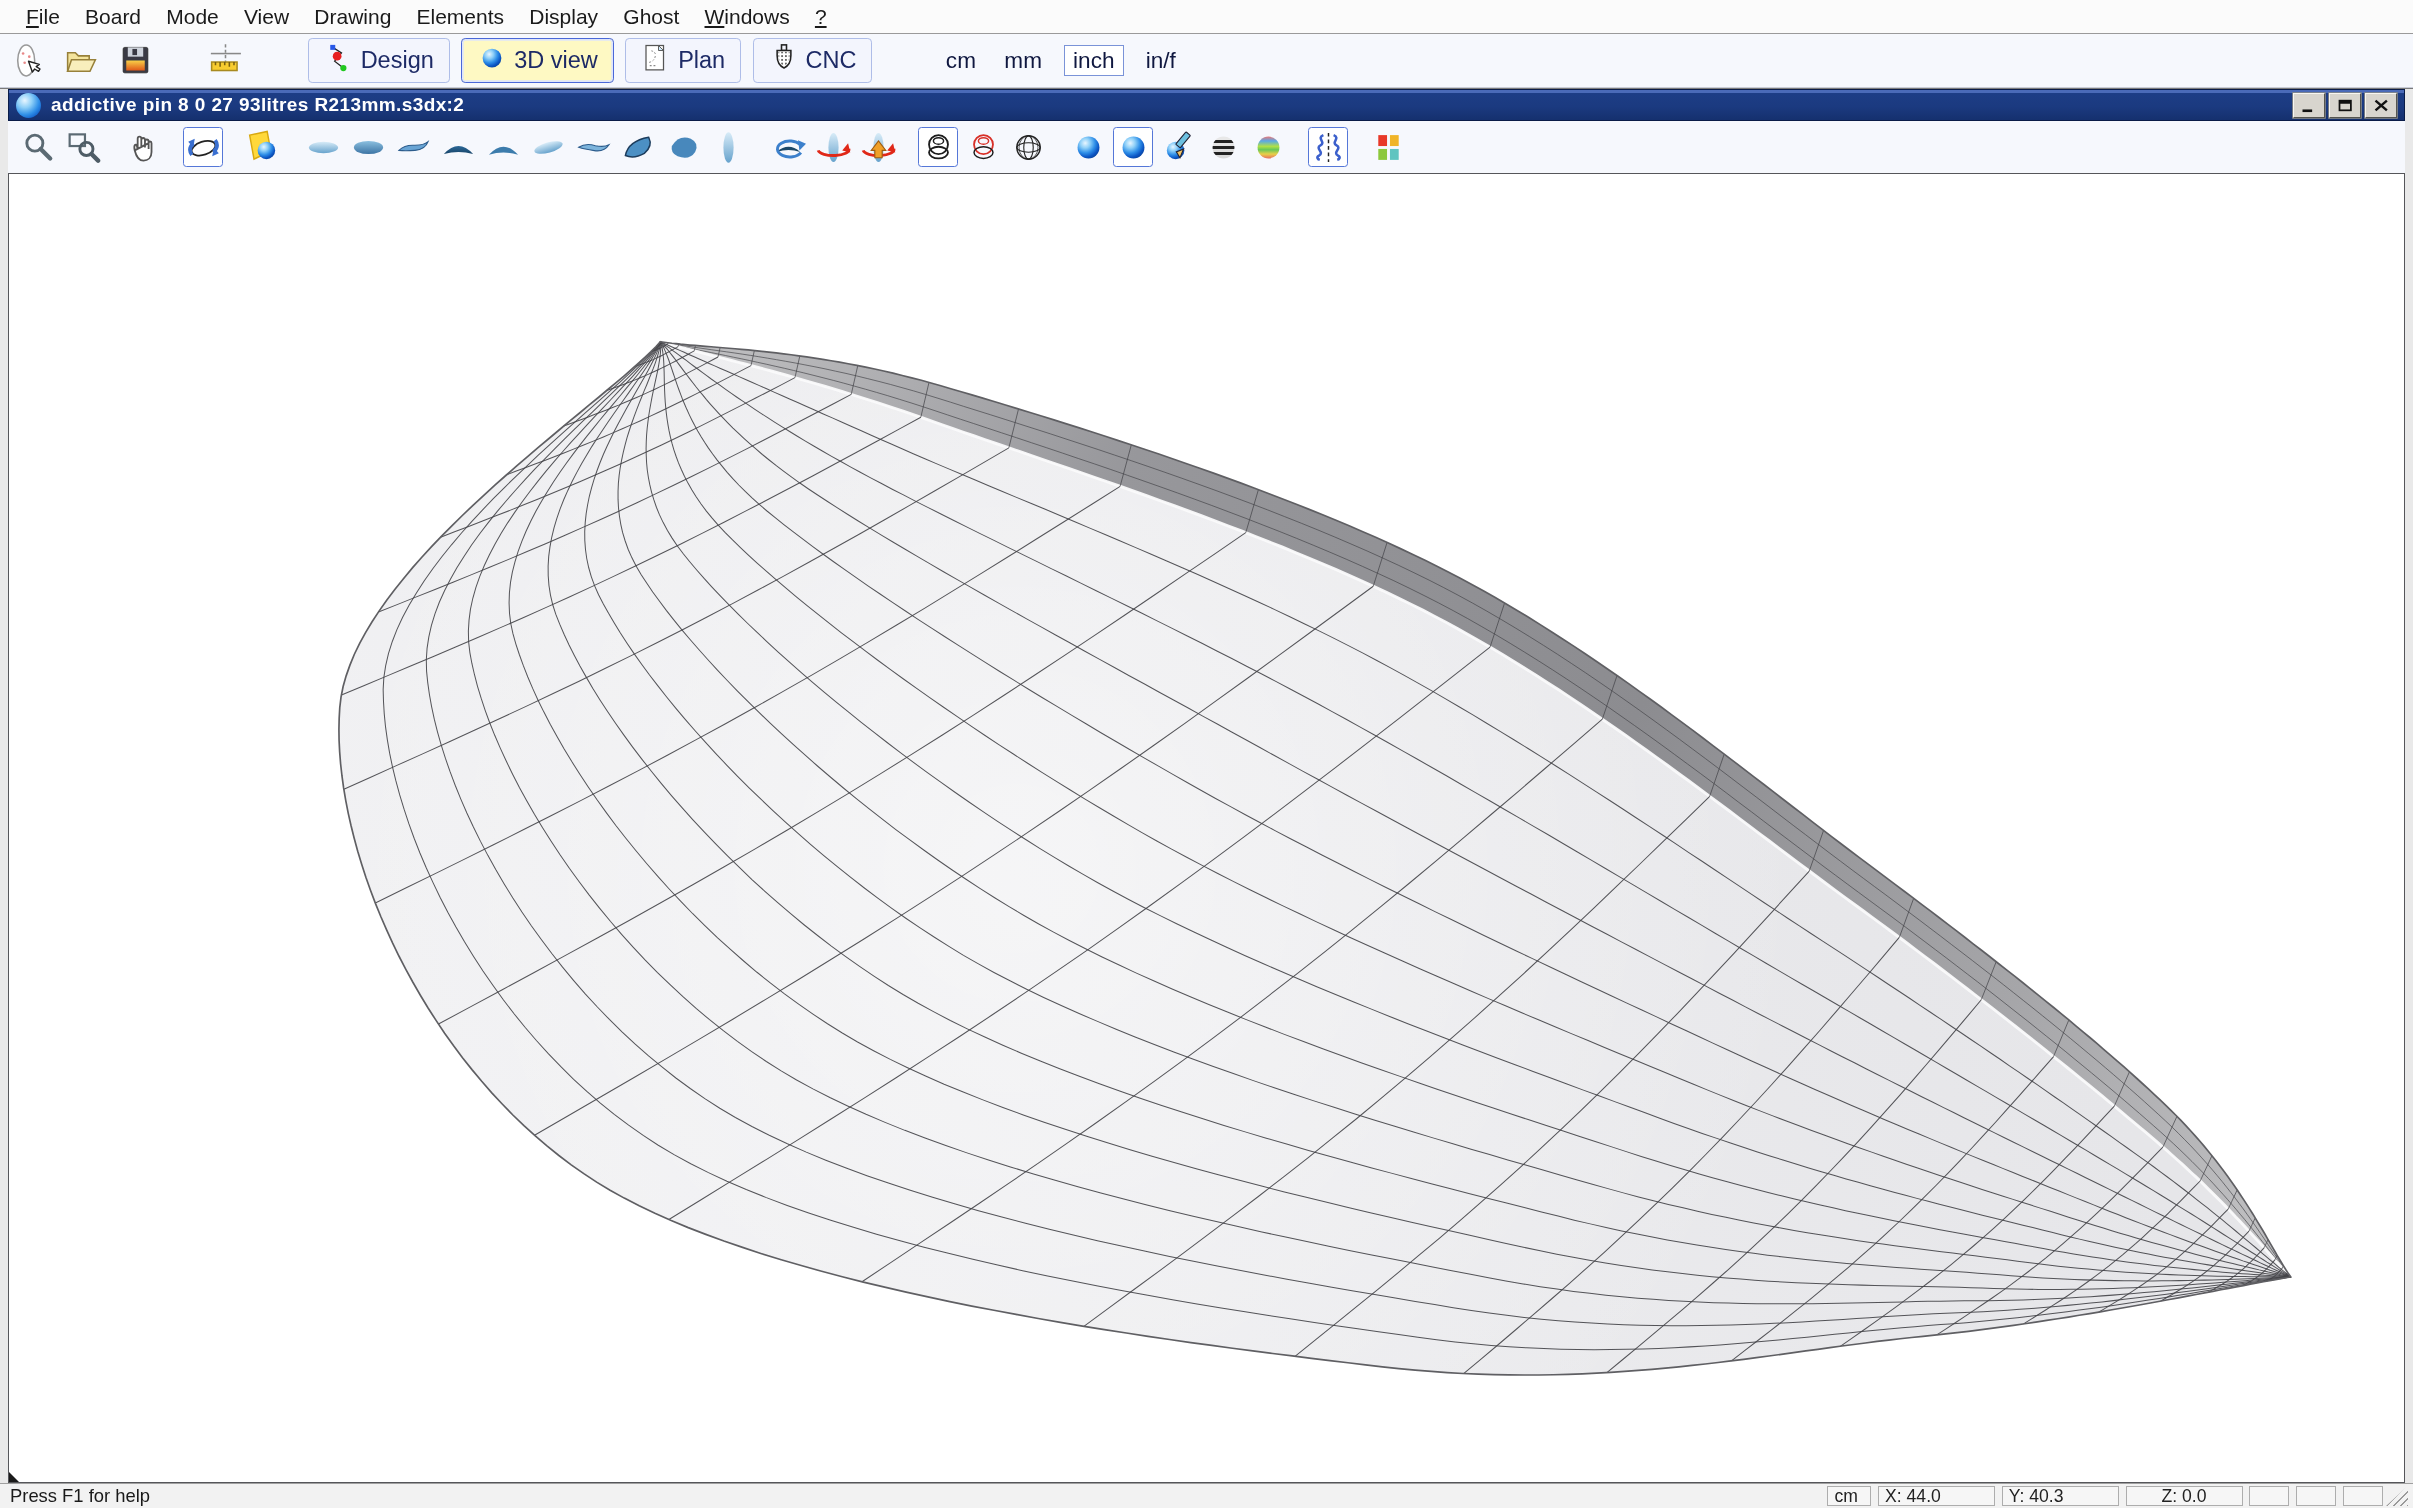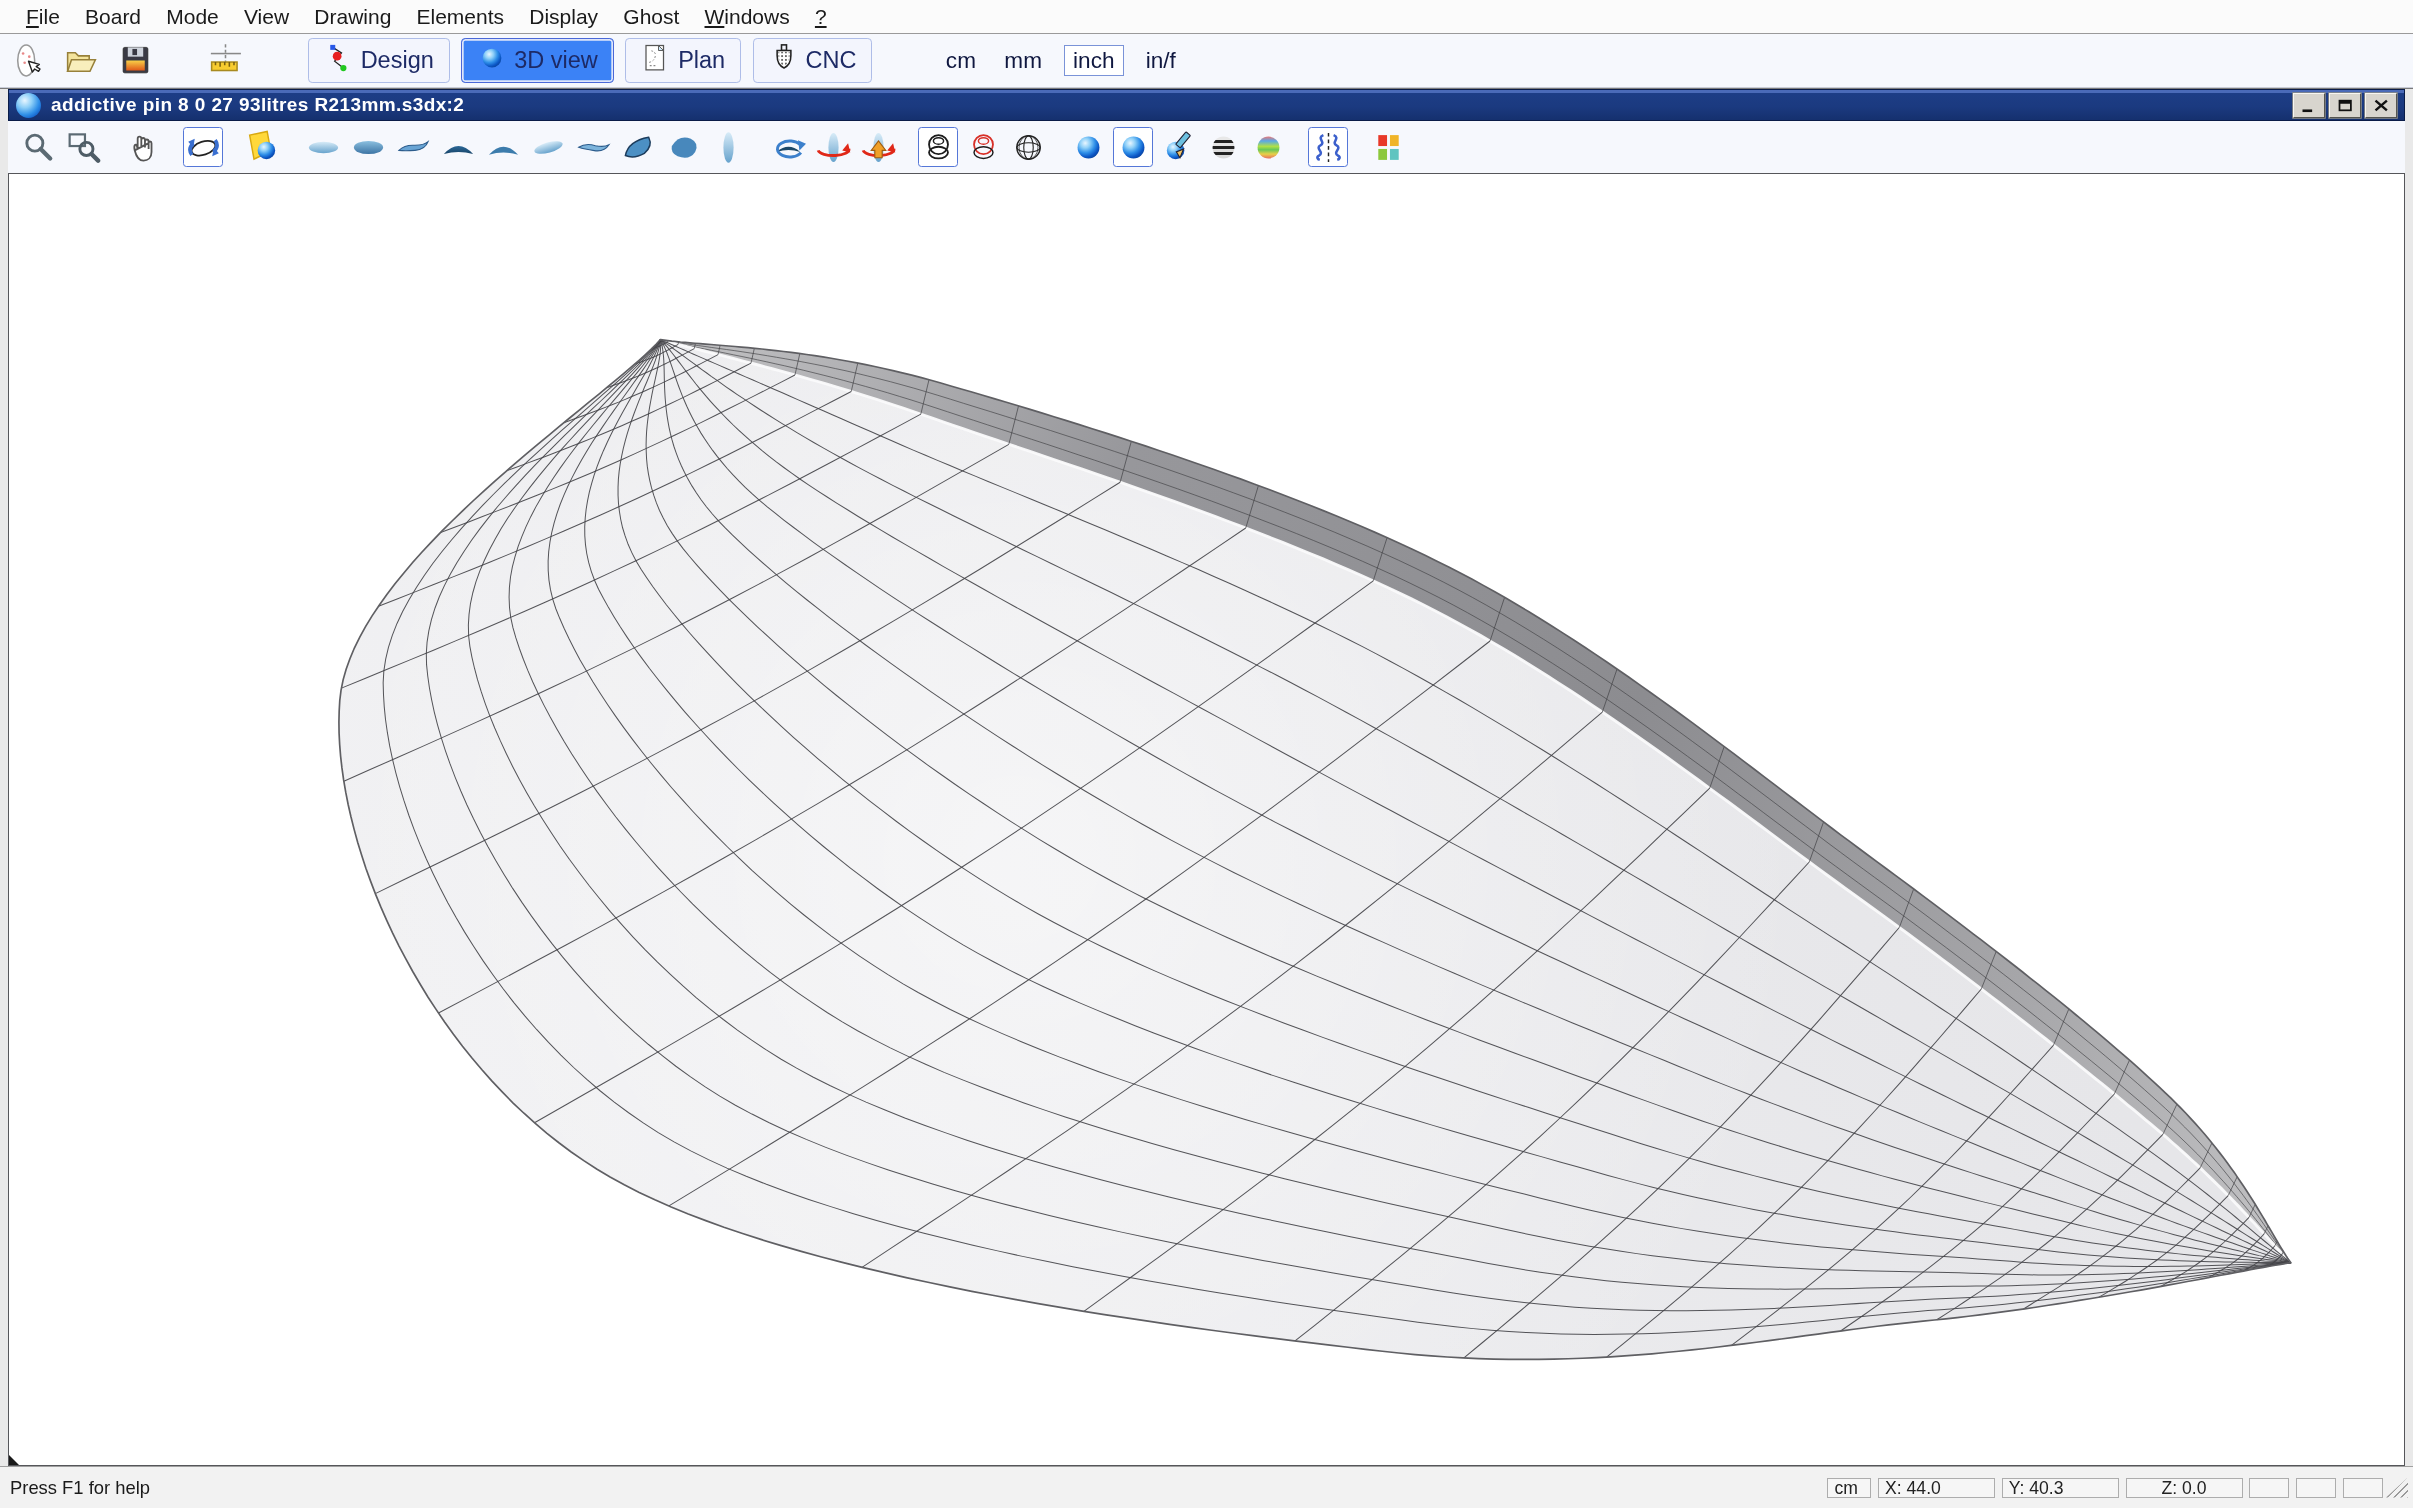--- a/index.html
+++ b/index.html
@@ -16,21 +16,21 @@
   
   #toolbar1{height:54px;background:#f6f8fd;display:flex;align-items:center;
             padding-left:8.4px;flex:0 0 auto;border-bottom:0.8px solid #c9cdd8;}
   .tb1-icon{width:40px;height:40px;margin-right:13.4px;display:flex;align-items:center;justify-content:center;}
   .tb1-icon svg{width:37px;height:37px;}
   .tb1-gap{width:49px;}
   .mode-btn{height:45px;display:flex;align-items:center;gap:6.7px;padding:0 15px;margin-right:11.7px;
             background:#f3f5fd;border:1.7px solid #aebde8;border-radius:4.2px;
             font-size:23.5px;color:#1d2a66;}
   .mode-btn svg{width:30px;height:30px;}
-  .mode-btn.active{background:#3b82f6;border:1.7px solid #4a68d8;box-shadow:inset 0 0 0 1.7px #dfe6fa;}
+  .mode-btn.active{background:#fef9c3;border:1.7px solid #4a68d8;box-shadow:inset 0 0 0 1.7px #dfe6fa;}
   .units{display:flex;align-items:center;gap:15px;margin-left:55px;}
   .unit{font-size:22.6px;color:#101840;padding:1.7px 6.7px;}
   .unit.active{border:1.7px solid #7a93d8;background:#fff;padding:1.7px 8.4px;}
 
   
   #mdi{flex:1 1 auto;background:#e9e9e9;border-top:1.7px solid #7a7a7a;padding:0 8.4px;
        display:flex;flex-direction:column;min-height:0;}
   #childwin{flex:1 1 auto;display:flex;flex-direction:column;min-height:0;}
 
   
@@ -54,21 +54,21 @@
   .tb2-btn svg{width:35px;height:35px;}
   .tb2-btn.active{background:#fff;border:1.7px solid #5577d8;border-radius:3.4px;}
 
   
   #canvas{flex:1 1 auto;background:#fff;border:1.7px solid #55565a;position:relative;min-height:0;overflow:hidden;}
   #board-svg{width:100%;height:100%;display:block;}
   #corner-wedge{position:absolute;left:-1.7px;bottom:-1.7px;width:0;height:0;
                 border-left:13.4px solid #1a1a1a;border-top:13.4px solid transparent;}
 
   
-  #statusbar{height:42px;flex:0 0 auto;background:#f2f2f2;border-top:0.8px solid #a0a0a0;
+  #statusbar{height:25px;flex:0 0 auto;background:#f2f2f2;border-top:0.8px solid #a0a0a0;
              display:flex;align-items:center;font-size:18.4px;color:#1a1a1a;padding:0 5px;}
   #status-help{margin-left:5px;}
   #status-cells{margin-left:auto;display:flex;align-items:center;gap:6.7px;}
   .scell{height:20px;line-height:18.4px;border:0.8px solid #adadad;padding:0 5.9px;background:#f6f6f6;
          font-size:17.6px;color:#222;white-space:nowrap;}
   #grip{width:22px;height:20px;margin-left:3.4px;
         background:repeating-linear-gradient(135deg, transparent 0 3.4px, #9a9a9a 3.4px 5px);
         clip-path:polygon(100% 0, 100% 100%, 0 100%);}
   #defs-holder{position:absolute;width:0;height:0;overflow:hidden;}
 </style>

